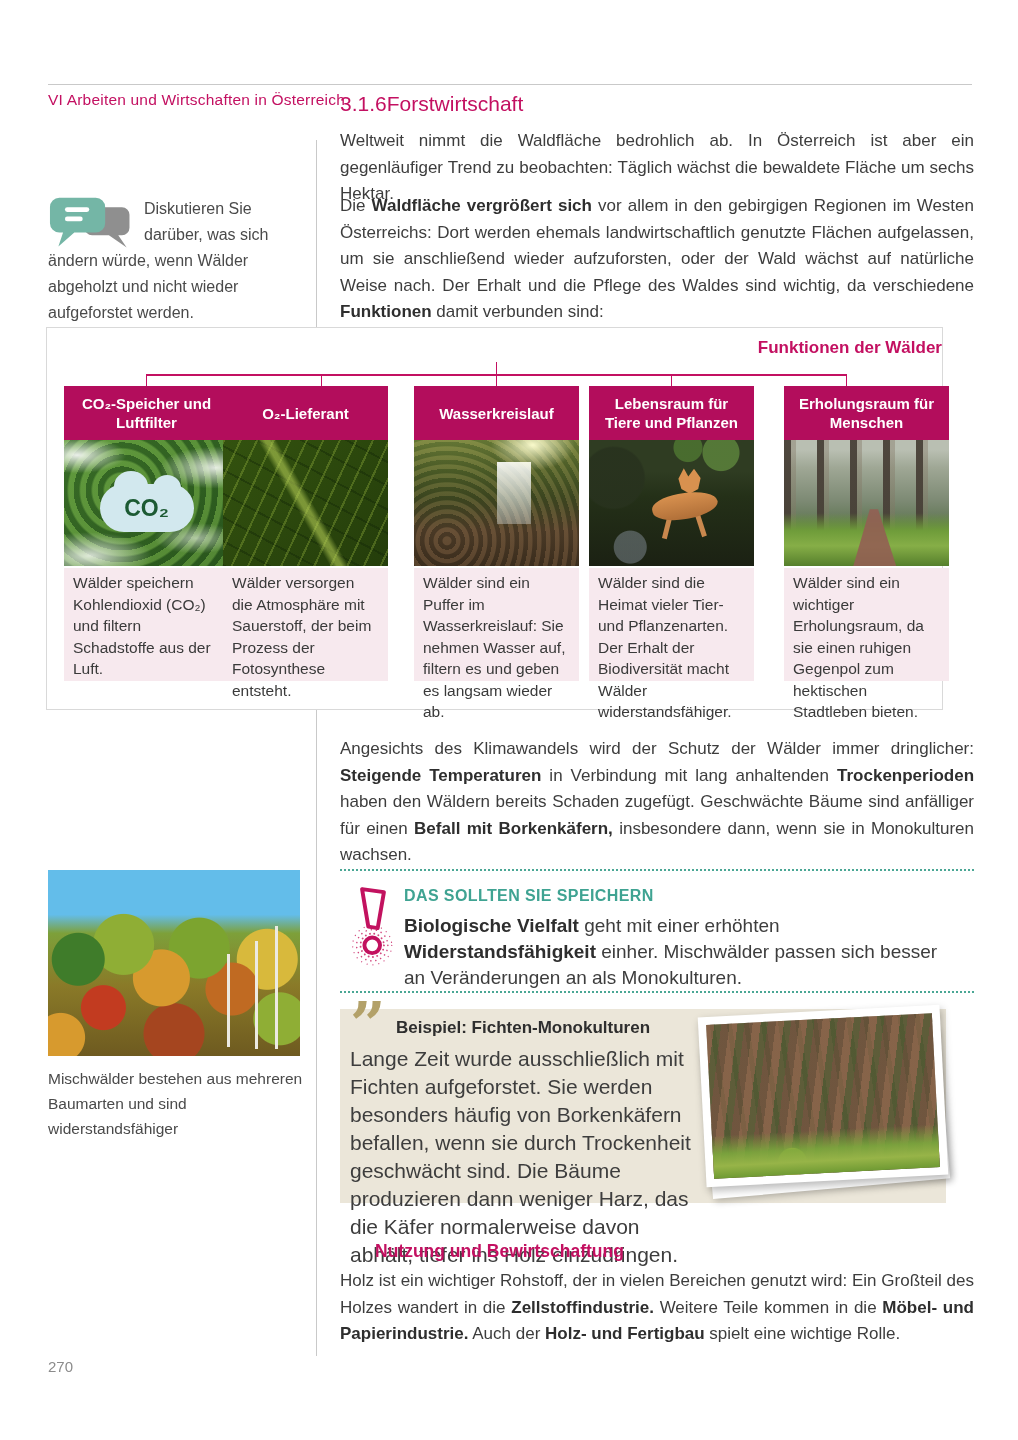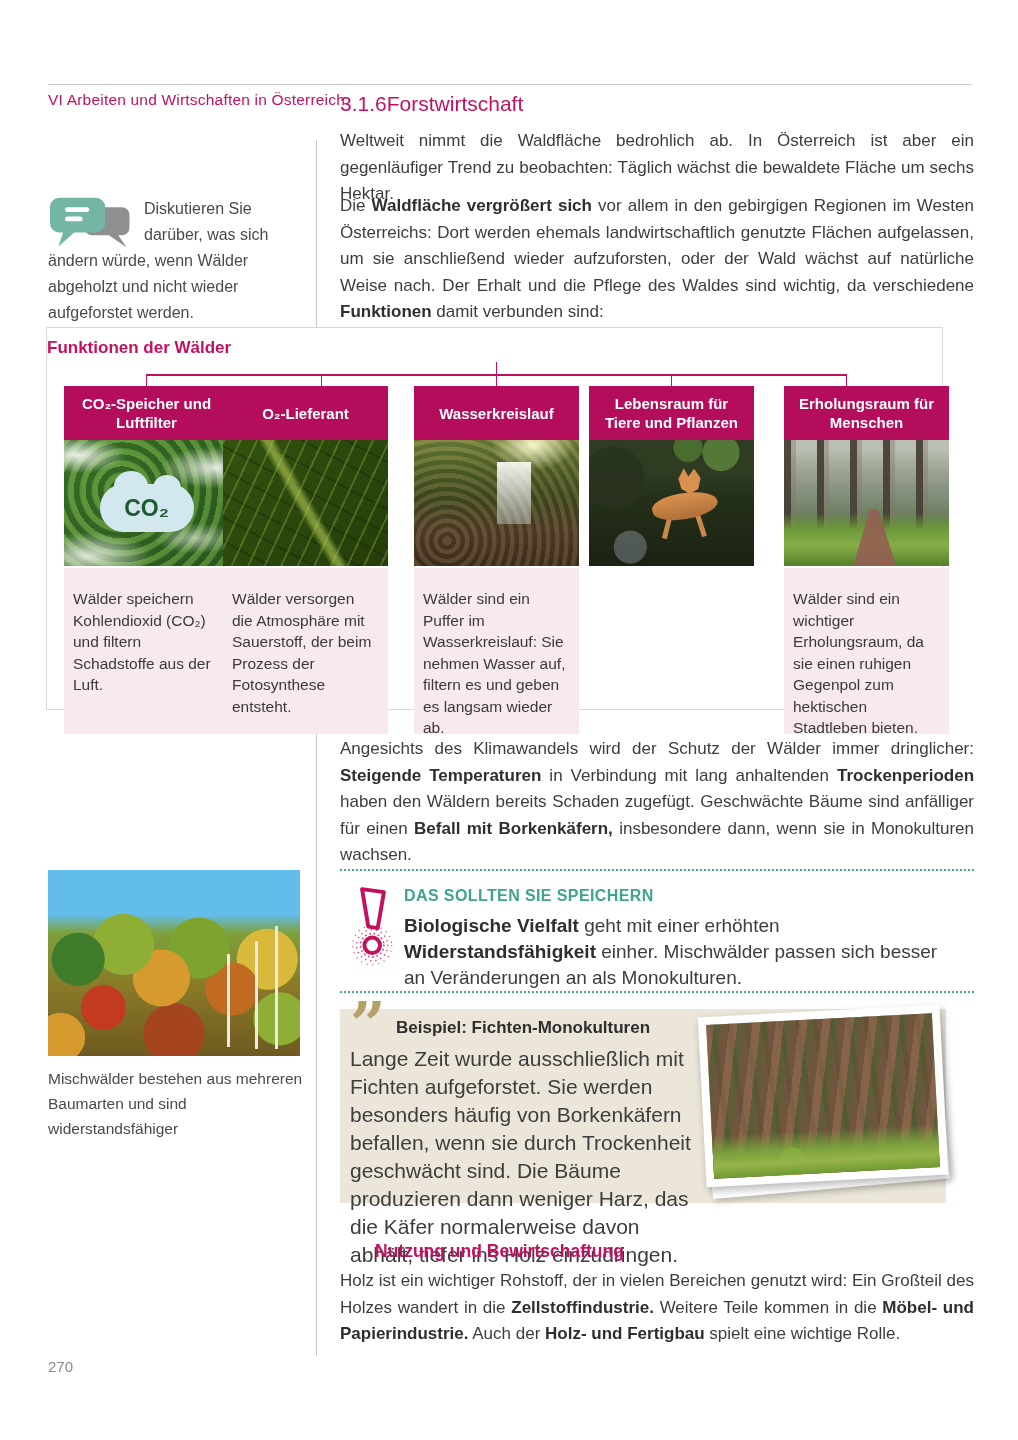--- a/index.html
+++ b/index.html
@@ -26,27 +26,27 @@
   .p-climate{top:736px;}
   .p-usage{top:1268px;}
 
   
   .discussion-note{left:48px;top:196px;width:262px;font-size:16px;line-height:26px;color:#4a4a4a;}
   .note-icon{float:left;width:96px;height:46px;}
   .note-icon svg{display:block;}
 
   
   .diagram{left:46px;top:327px;width:897px;height:383px;background:#fff;border:1px solid #d9d9d9;}
-  .diagram-title{left:0;top:10px;width:100%;text-align:left;font-size:17px;font-weight:700;color:var(--magenta);}
+  .diagram-title{left:0;top:10px;width:100%;text-align:right;font-size:17px;font-weight:700;color:var(--magenta);}
   .cline{position:absolute;background:var(--magenta);}
   .col{position:absolute;top:58px;width:165px;}
   .c0{left:17px;border-radius:16px;} .c1{left:176px;} .c2{left:367px;} .c3{left:542px;} .c4{left:717px;margin-left:20px;}
   .func-box{height:54px;background:var(--boxMagenta);color:#fff;font-size:15px;font-weight:700;line-height:19px;display:flex;align-items:center;justify-content:center;text-align:center;padding:2px 6px;}
   .func-img{position:relative;margin-top:0;height:126px;overflow:hidden;}
-  .func-desc{margin-top:2px;height:166px;background:var(--pink);font-size:15.5px;line-height:21.5px;padding:20px 9px;color:#3a3a3a;}
+  .func-desc{margin-top:2px;height:113px;background:var(--pink);font-size:15.5px;line-height:21.5px;padding:4px 9px;color:#3a3a3a;}
 
   
   .img-co2{background:
     radial-gradient(ellipse 70px 26px at 8% 12%,rgba(255,255,255,.9),transparent 70%),
     radial-gradient(ellipse 80px 30px at 92% 22%,rgba(255,255,255,.85),transparent 70%),
     radial-gradient(ellipse 90px 34px at 15% 92%,rgba(255,255,255,.8),transparent 70%),
     radial-gradient(ellipse 60px 22px at 80% 78%,rgba(255,255,255,.55),transparent 70%),
     repeating-radial-gradient(circle at 35% 40%,rgba(125,185,75,.45) 0 5px,rgba(30,75,22,.4) 7px 12px),
     linear-gradient(135deg,#4a8232,#2f5c20);}
   .co2-cloud{position:absolute;left:50%;top:54%;transform:translate(-50%,-50%);width:94px;height:48px;background:#d2e8ee;border-radius:26px;display:flex;align-items:center;justify-content:center;}
@@ -187,20 +187,21 @@
     </div>
 
     <div class="col c3">
       <div class="func-box">Lebensraum für Tiere und Pflanzen</div>
       <div class="func-img img-fox">
         <div class="fox-leg1"></div>
         <div class="fox-leg2"></div>
         <div class="fox-body"></div>
         <div class="fox-head"></div>
       </div>
+      <div class="func-desc">Wälder sind die Heimat vieler Tier- und Pflanzenarten. Der Erhalt der Biodiversität macht Wälder widerstandsfähiger.</div>
     </div>
 
     <div class="col c4">
       <div class="func-box">Erholungsraum für Menschen</div>
       <div class="func-img img-path">
         <div class="trail"></div>
       </div>
       <div class="func-desc">Wälder sind ein wichtiger Erholungsraum, da sie einen ruhigen Gegenpol zum hektischen Stadtleben bieten.</div>
     </div>
   </div>

